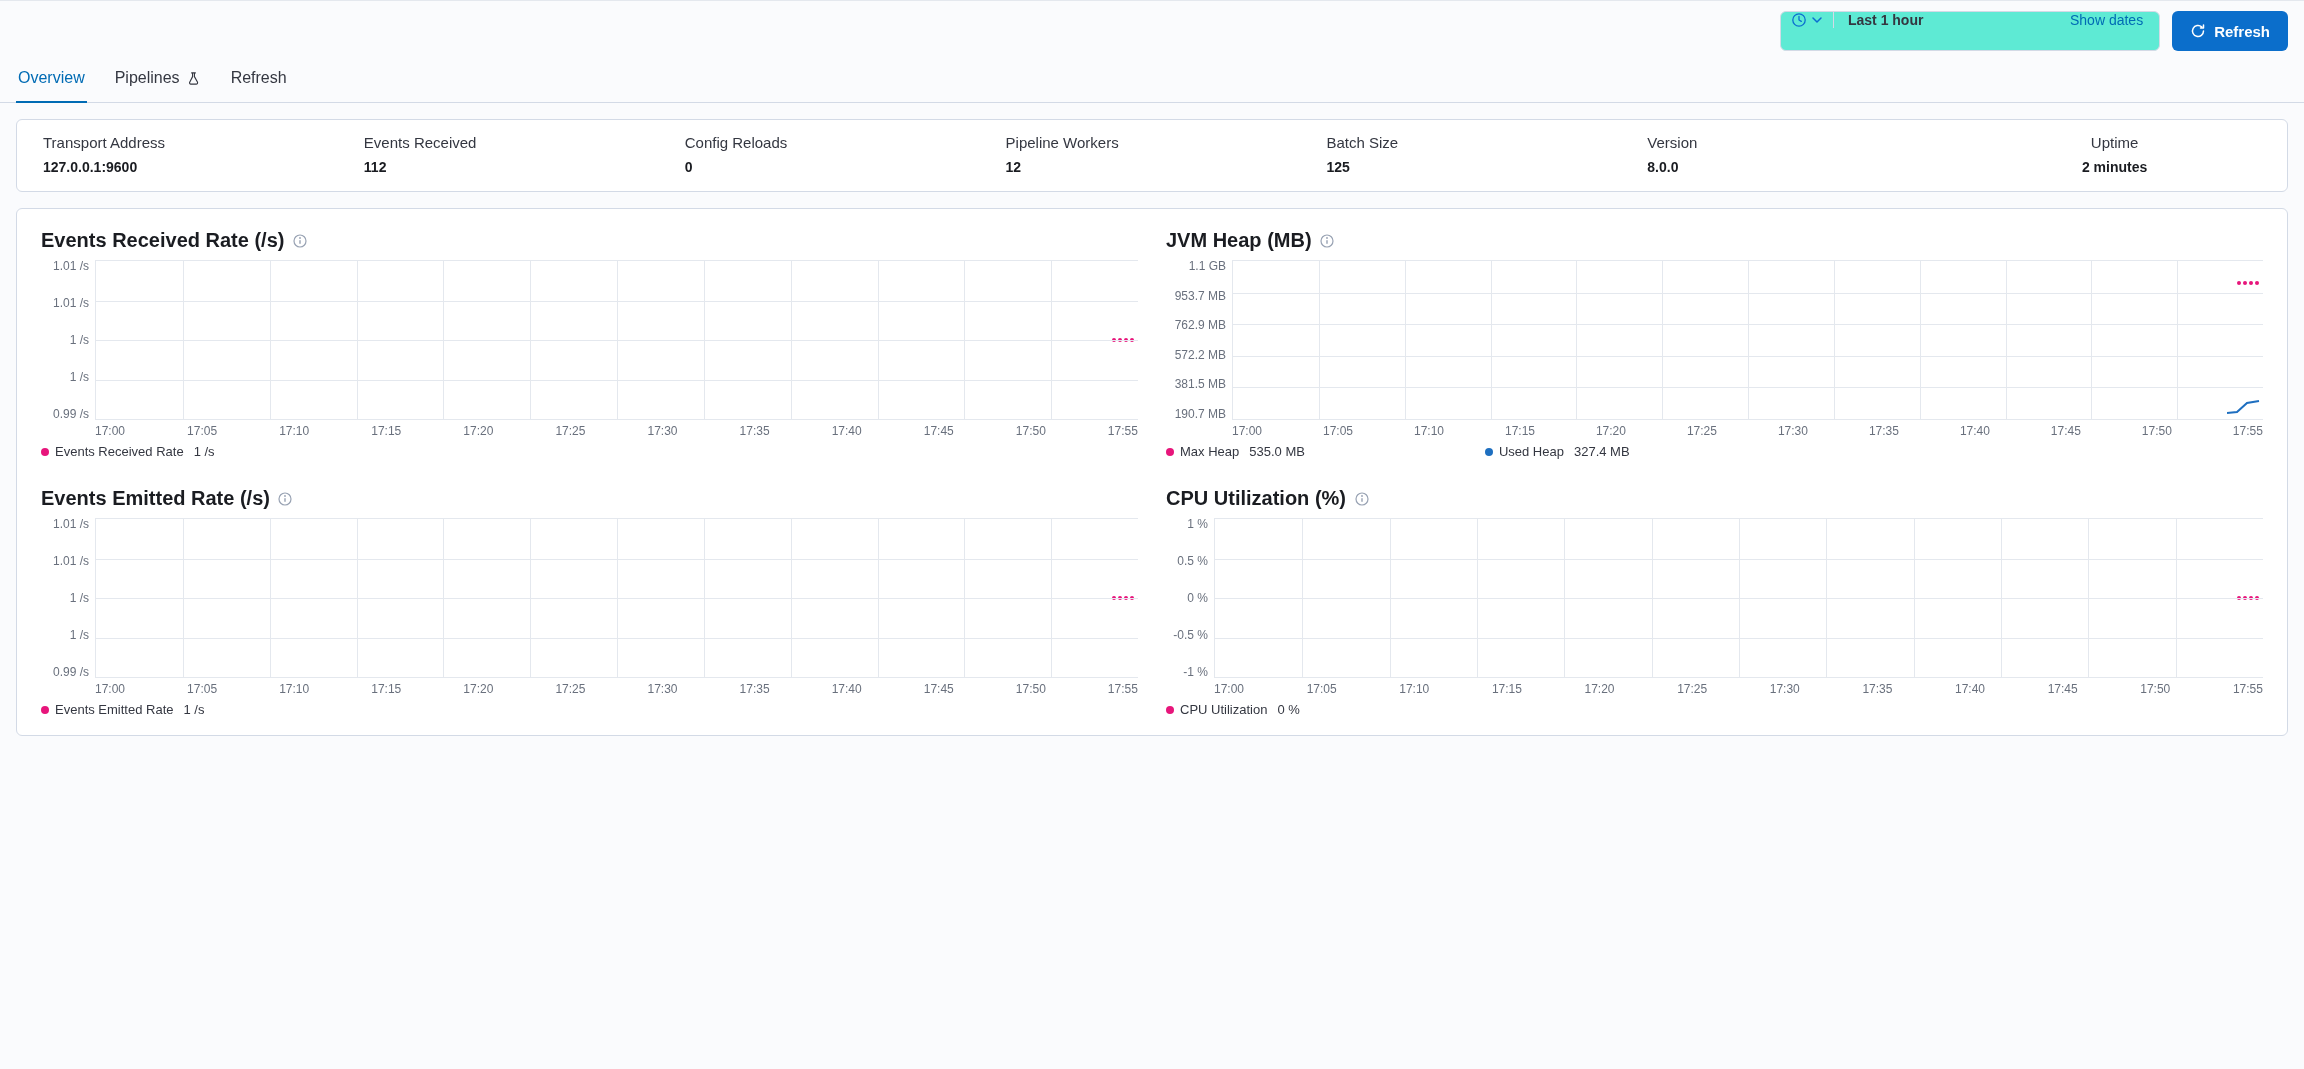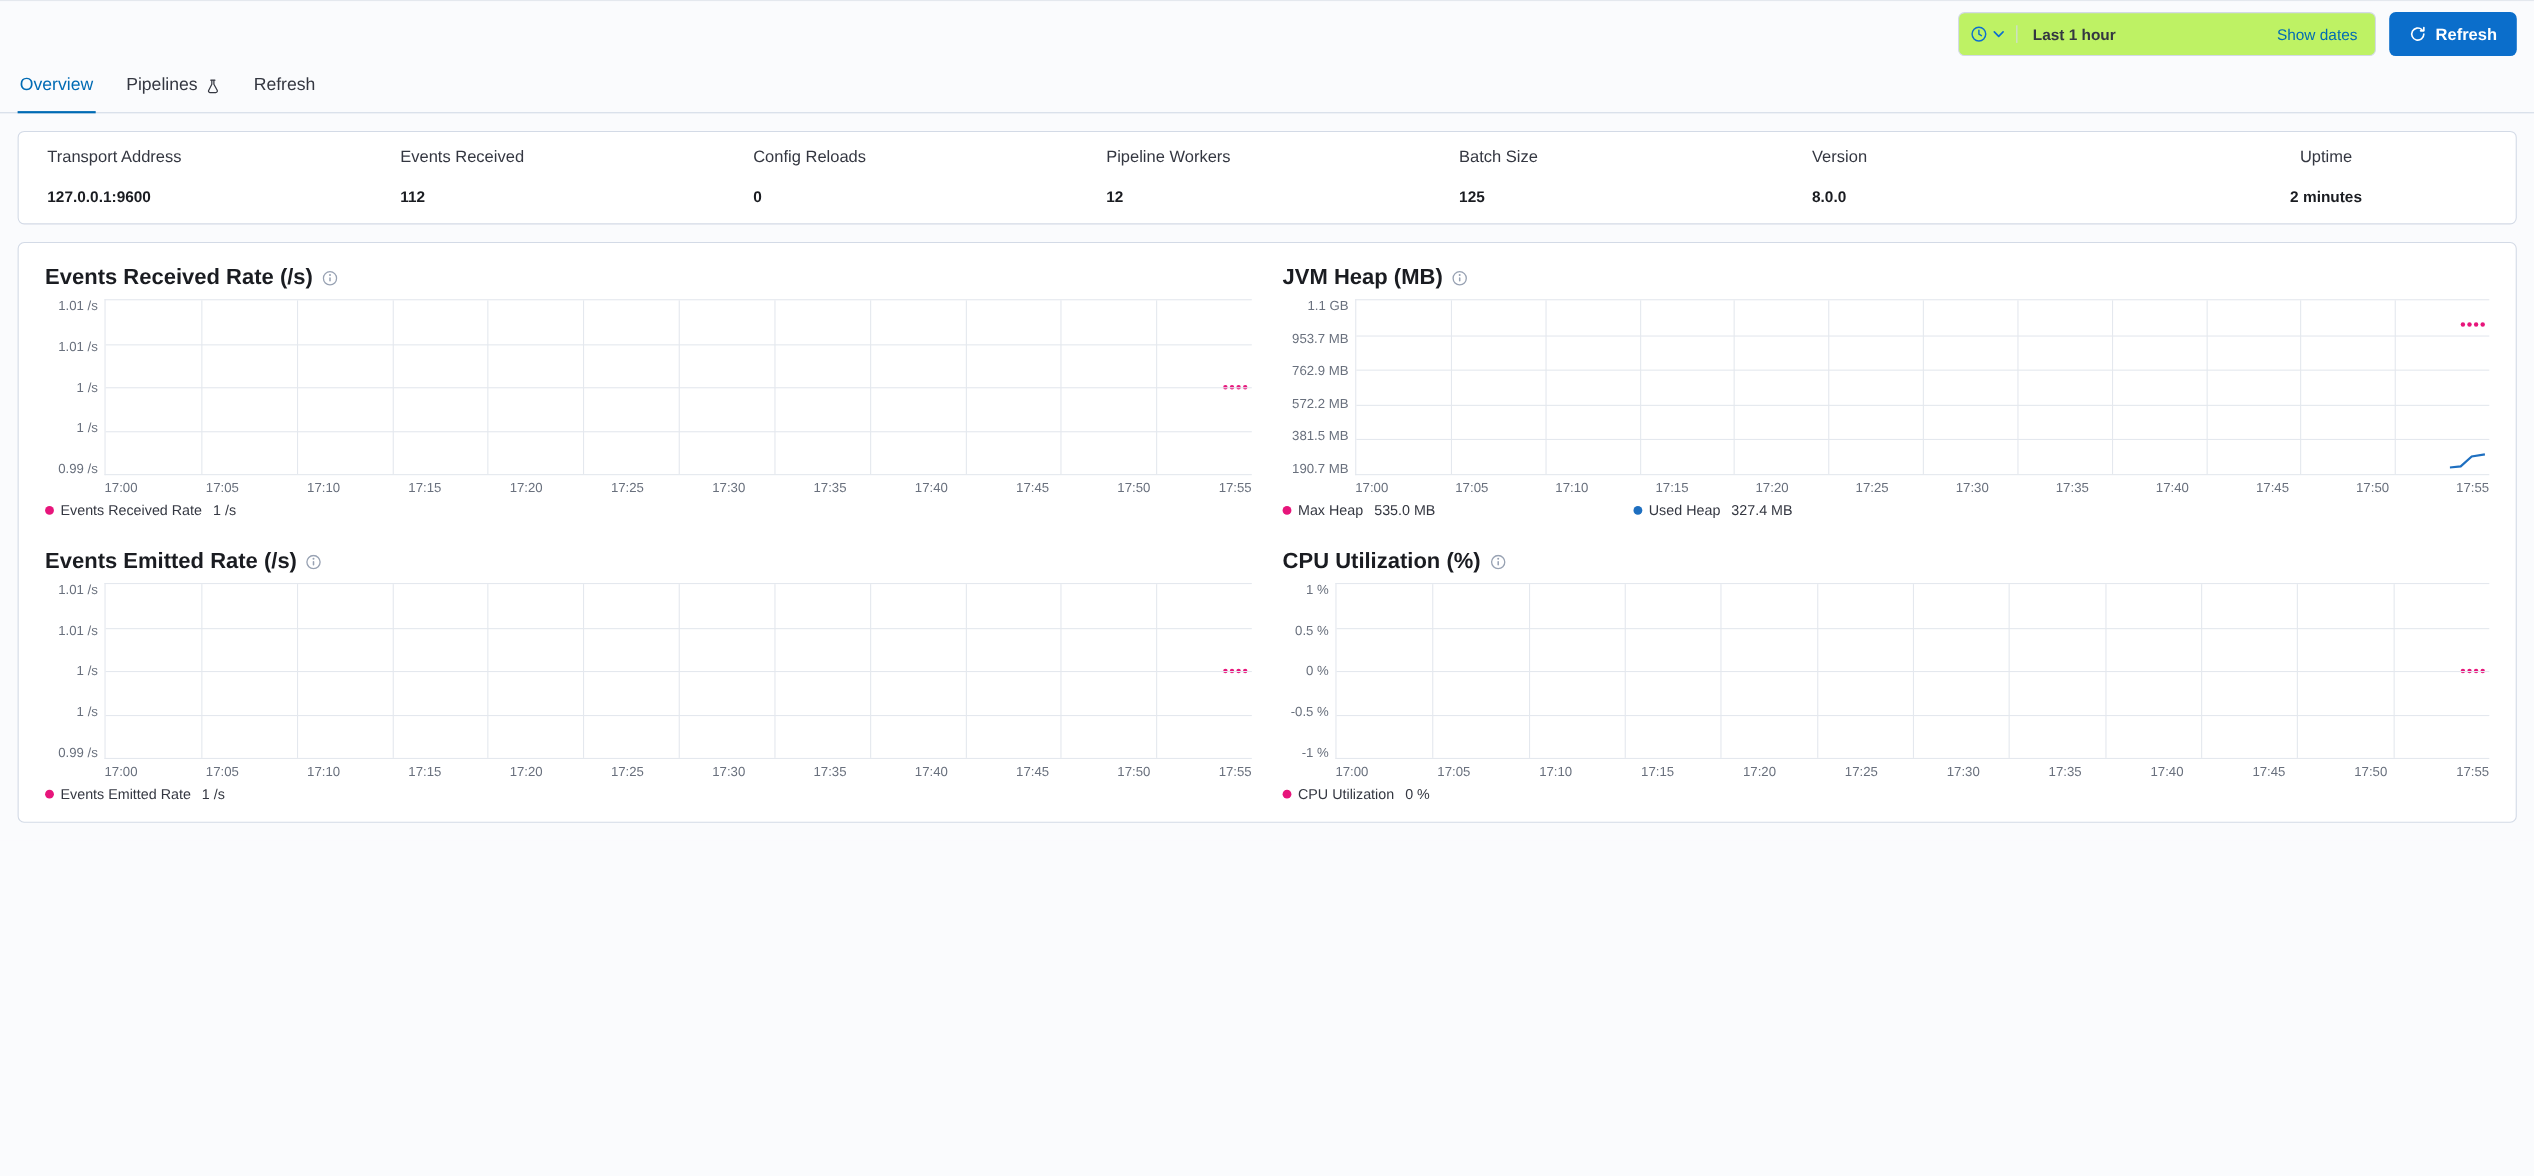--- a/index.html
+++ b/index.html
@@ -28,24 +28,24 @@
   .topbar {
     display: flex;
     justify-content: flex-end;
     align-items: center;
     gap: 12px;
     padding: 10px 16px 6px 16px;
     border-top: 1px solid var(--border-light);
   }
   .datepicker {
     display: flex;
-    align-items: center;
+    align-items: flex-start;
     border: 1px solid var(--border);
     border-radius: 6px;
-    background: #bef264;
+    background: #5eead4;
     height: 40px;
     overflow: hidden;
   }
   .dp-quick {
     display: inline-flex;
     align-items: center;
     gap: 4px;
     padding: 0 10px;
     color: var(--primary);
     border-right: 1px solid var(--border);
@@ -128,21 +128,21 @@
   .stats {
     display: flex;
     padding: 14px 12px 16px 12px;
   }
   .stat {
     flex: 1 1 0;
     padding: 0 14px;
     white-space: nowrap;
   }
   .stat:last-child { text-align: center; }
-  .stat-label { font-size: 15px; color: #343741; margin-bottom: 20px; }
+  .stat-label { font-size: 15px; color: #343741; margin-bottom: 8px; }
   .stat-value { font-size: 14px; font-weight: 700; color: #1a1c21; }
 
   .charts {
     display: grid;
     grid-template-columns: 1fr 1fr;
     gap: 28px 28px;
     padding: 20px 24px 18px 24px;
   }
   .chart {
     display: flex;

